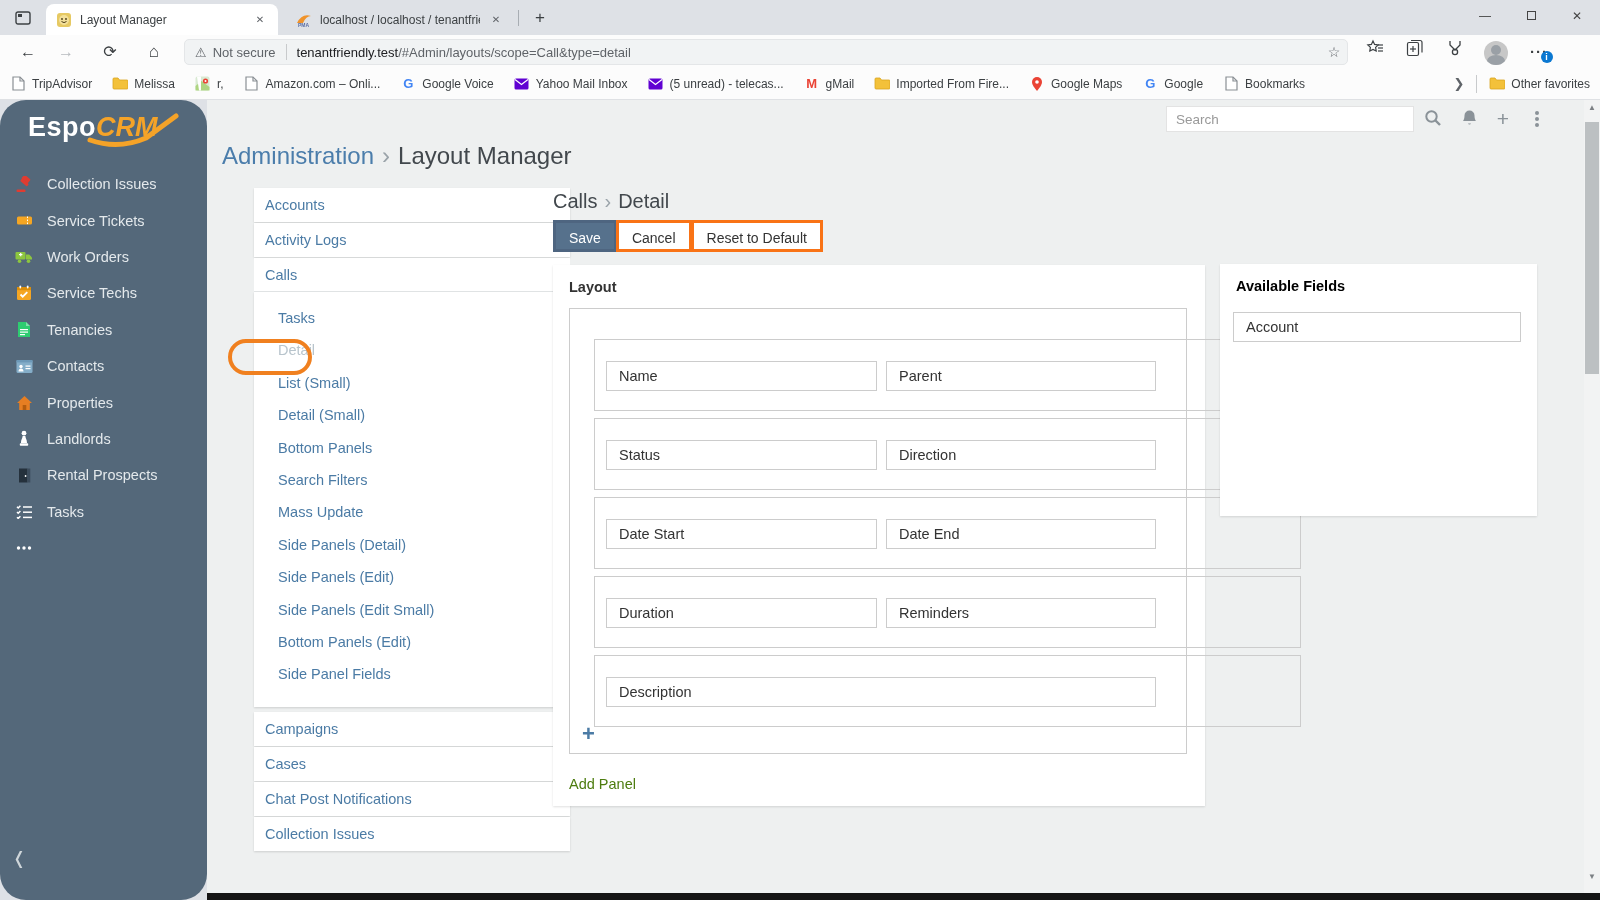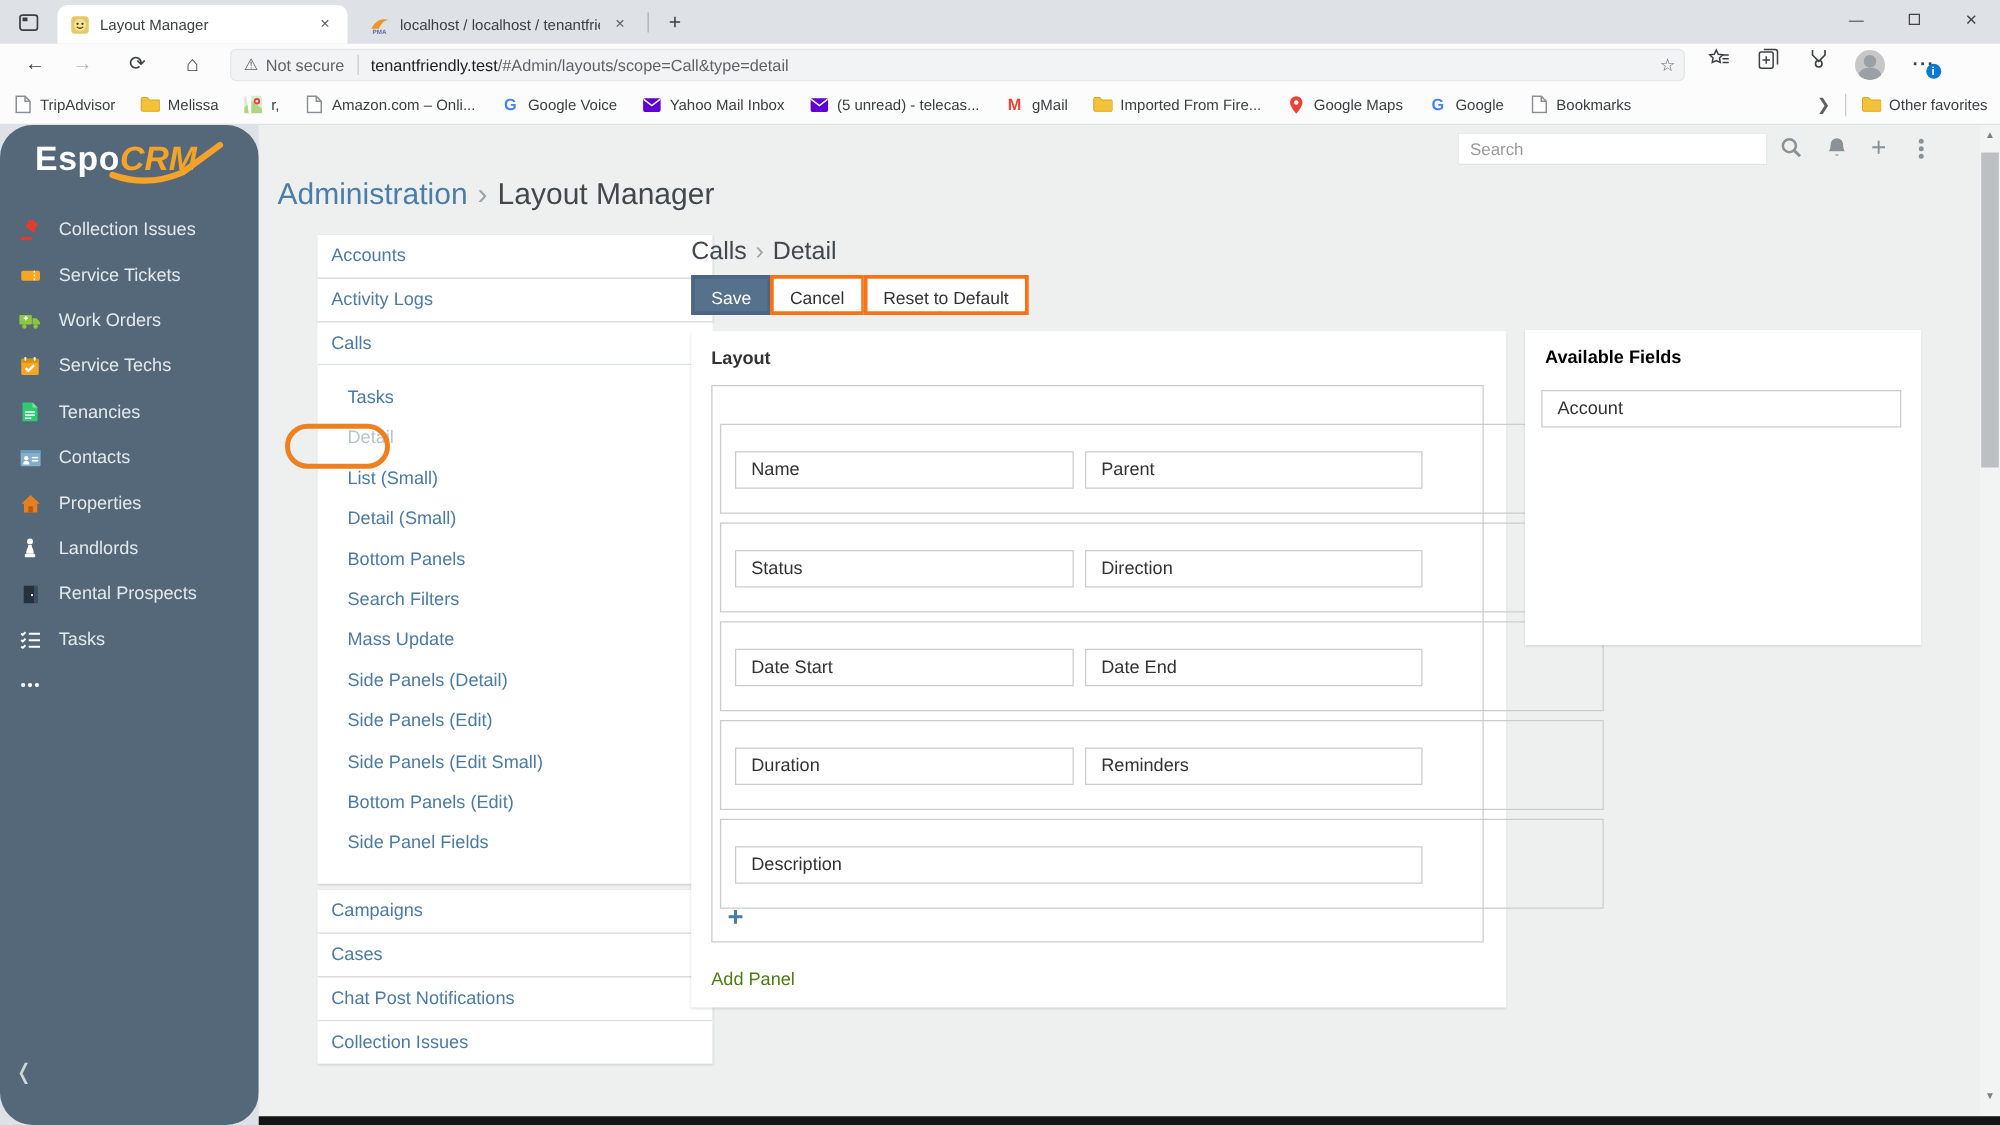--- a/index.html
+++ b/index.html
@@ -85,21 +85,21 @@
   
   #editor-head { position:absolute; left:346px; top:90px; font-size:20px; color:#42484d; }
   #editor-head .eh-sep { color:#9aa3a9; margin:0 7px; }
   #editor-btns { position:absolute; left:346px; top:120px; display:flex; }
   .btn { height:32px; padding:0 13px; font-size:14px; line-height:30px; border:3px solid #f97316; background:#fff; color:#333; cursor:pointer; font-family:inherit; }
   .btn + .btn { margin-left:-1px; }
   .btn.primary { background:#56718c; border-color:#4e6580; color:#fff; }
   #editor-panel { position:absolute; left:346px; top:165px; width:652px; height:541px; background:#fff; box-shadow:0 1px 2px rgba(0,0,0,0.12); }
   #panel-label { position:absolute; left:16px; top:14px; font-size:14.5px; font-weight:bold; color:#333; }
   #outer-box { position:absolute; left:16px; top:43px; width:618px; height:446px; border:1px solid #ccc; }
-  .lrow { position:absolute; left:6px; width:707px; height:72px; border:1px solid #ccc; }
+  .lrow { position:absolute; left:24px; width:707px; height:72px; border:1px solid #ccc; }
   .cell { position:absolute; top:21px; height:30px; border:1px solid #ccc; line-height:28px; padding-left:12px; font-size:14.5px; color:#333; background:#fff; cursor:move; }
   .cell.c-left { left:11px; width:271px; }
   .cell.c-right { left:291px; width:270px; }
   .cell.c-wide { left:11px; width:550px; }
   #add-row { position:absolute; left:12px; top:412px; font-size:22px; font-weight:bold; color:#4b7ba5; cursor:pointer; background:none; border:none; font-family:inherit; }
   #add-panel { position:absolute; left:16px; top:511px; font-size:14.5px; color:#4d7c0f; cursor:pointer; }
 
   
   #avail { position:absolute; left:1013px; top:164px; width:317px; height:252px; background:#fff; box-shadow:0 1px 2px rgba(0,0,0,0.12); }
   #avail-title { position:absolute; left:16px; top:14px; font-size:14.5px; font-weight:bold; color:#000000; }

